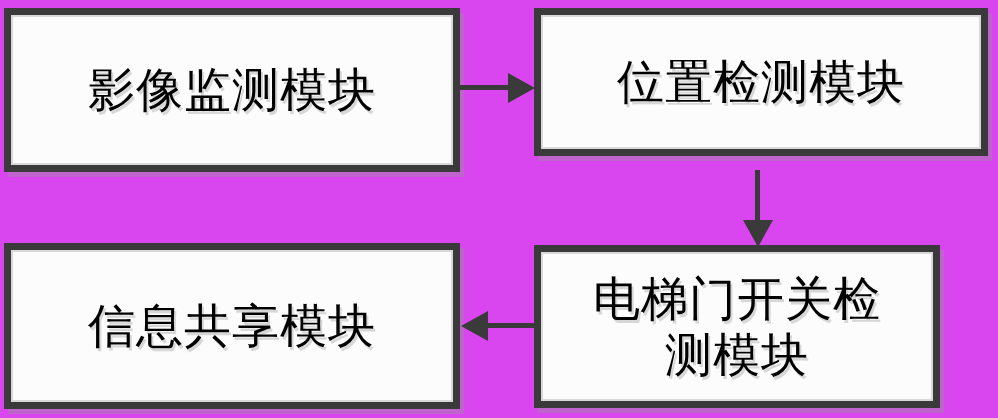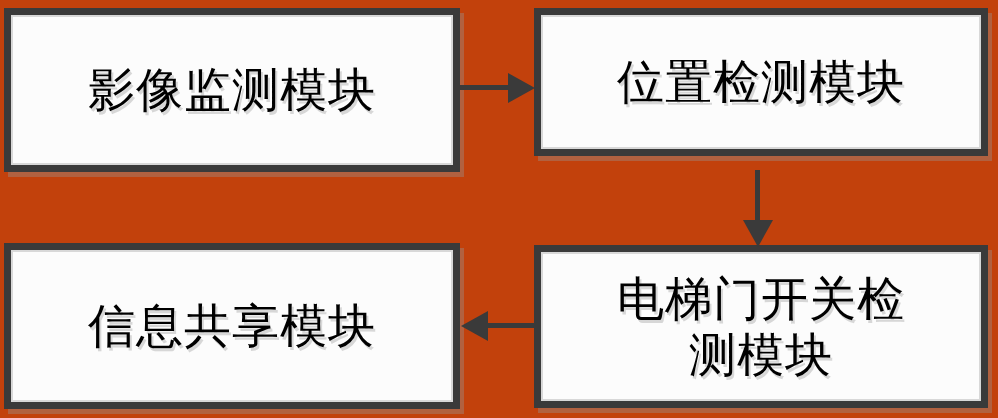--- a/index.html
+++ b/index.html
@@ -4,21 +4,21 @@
 <style>
   html, body {
     margin: 0;
     padding: 0;
     background: #ffffff;
   }
   #diagram-canvas {
     position: relative;
     width: 998px;
     height: 418px;
-    background: #c2410c;
+    background: #d946ef;
     overflow: hidden;
     font-family: "DejaVu Serif", "Liberation Serif", serif;
   }
   .node {
     position: absolute;
     box-sizing: border-box;
     background: #fbfbfb;
     border: 7px solid #3a3a3a;
     box-shadow: 4px 5px 0 0 rgba(150,150,150,0.38);
     display: flex;
@@ -43,21 +43,21 @@
     font-size: 47px;
     line-height: 1.18;
     letter-spacing: 1px;
     white-space: pre-line;
     text-shadow: 2px 3px 0 rgba(170,170,170,0.45);
   }
   
   #node-image-monitoring { left: 4px;   top: 8px;   width: 456px; height: 164px; }
   #node-position-detect  { left: 534px; top: 8px;   width: 454px; height: 148px; }
   #node-info-share       { left: 4px;   top: 243px; width: 456px; height: 166px; justify-content: flex-end; }
-  #node-door-detect      { left: 534px; top: 245px; width: 454px; height: 163px; }
+  #node-door-detect      { left: 534px; top: 245px; width: 406px; height: 163px; }
 
   .connector {
     position: absolute;
   }
   .conn-line-h {
     position: absolute;
     height: 5px;
     background: #3a3a3a;
   }
   .conn-line-v {

